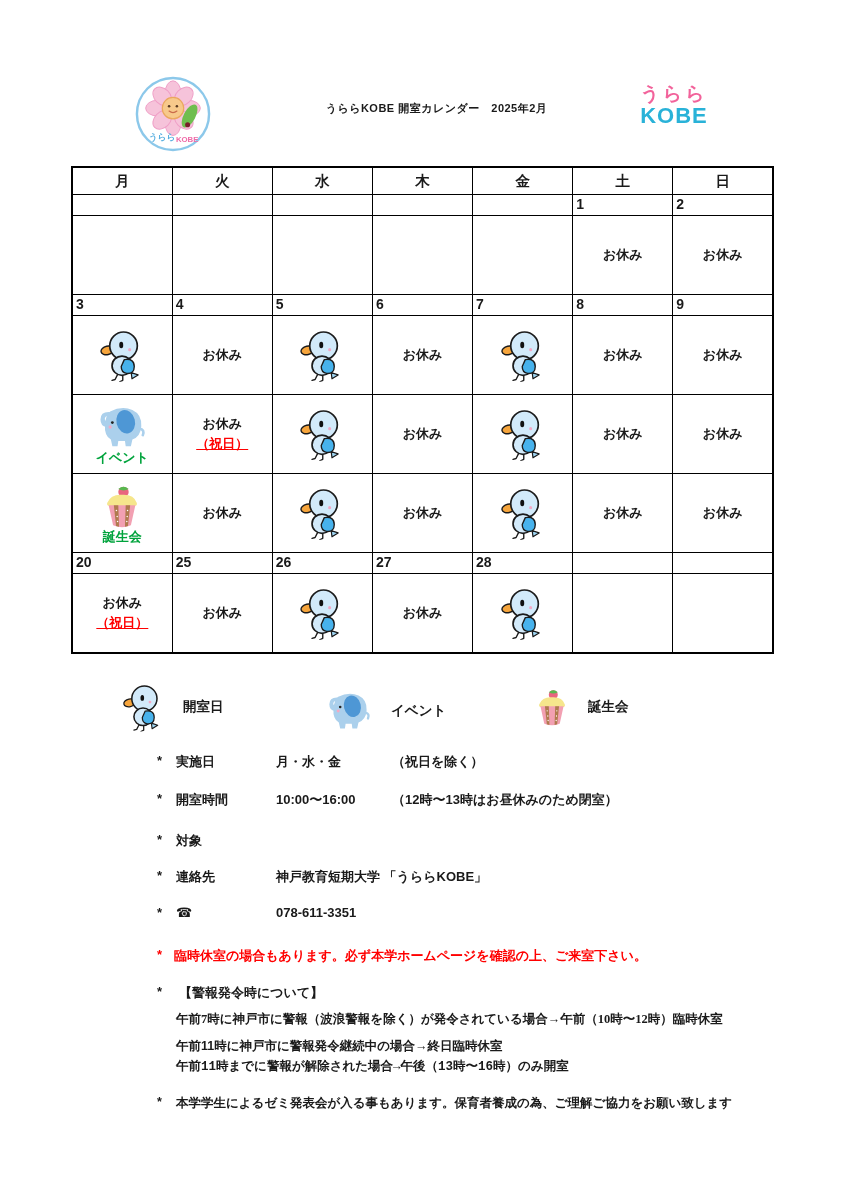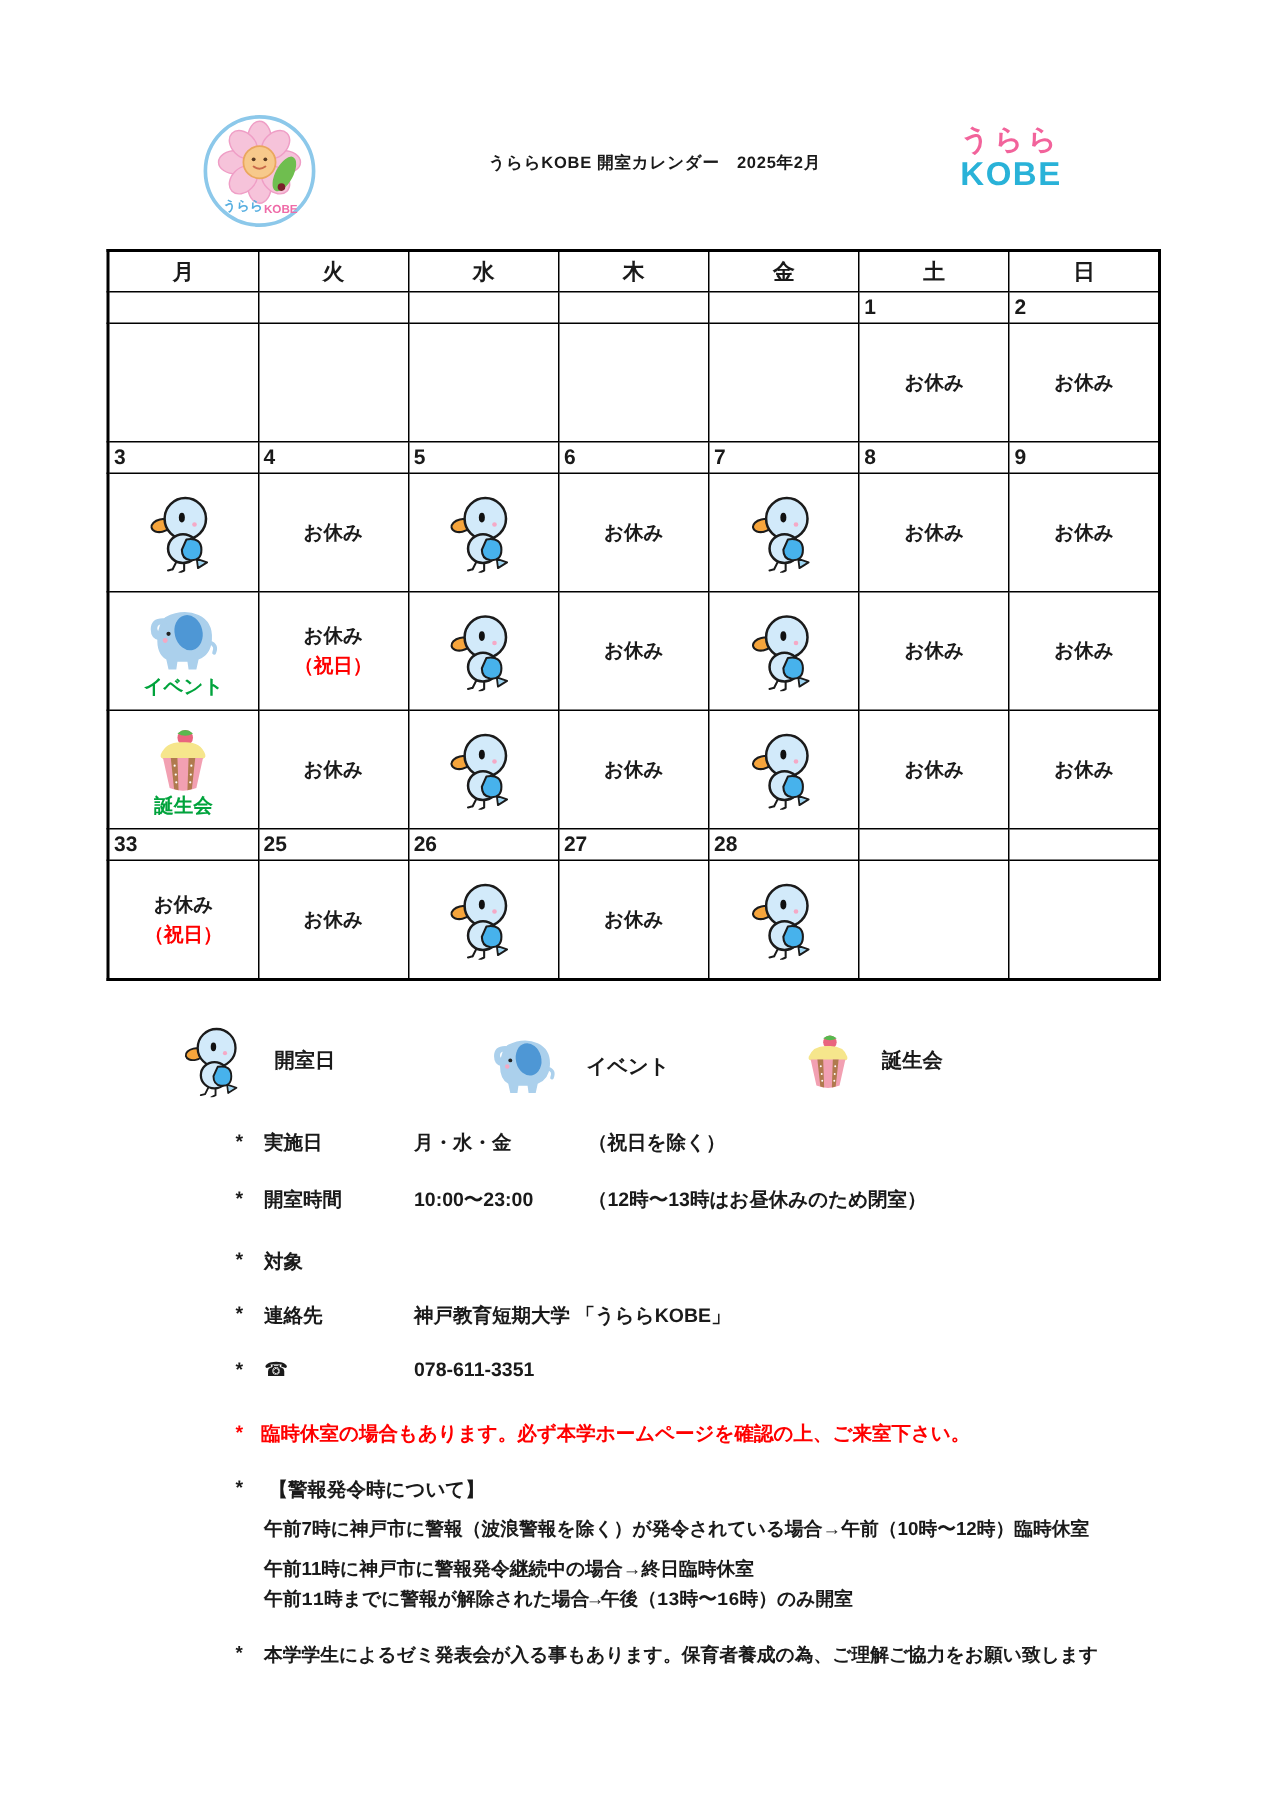--- a/index.html
+++ b/index.html
@@ -19,21 +19,21 @@
   
   table.cal{position:absolute;left:71px;top:166px;width:703px;
     border-collapse:collapse;table-layout:fixed;border:2.5px solid #000;}
   .cal th,.cal td{border:1.6px solid #000;overflow:hidden;}
   .cal th{height:26px;font-size:14.5px;font-weight:bold;text-align:center;padding:0;}
   .cal tr.num-row td{height:19px;font-size:14px;line-height:17px;text-align:left;
     vertical-align:top;padding:1px 0 0 3px;}
   .cal tr.content-row td{height:78px;text-align:center;vertical-align:middle;
     padding:0;font-size:13px;}
   .cell-note{line-height:1.55;}
-  .cell-note .sub{color:#ff0000;}
+  .cell-note .sub{color:#ff0000;text-decoration:underline;}
   .icon-label{color:#00a33c;font-size:13px;line-height:1.05;margin-top:1px;}
   svg.icon{display:block;margin:0 auto;}
   svg.cell-bird{width:46px;height:56px;}
   svg.cell-elephant{width:54px;height:46px;}
   svg.cell-cake{width:42px;height:46px;}
 
   
   .legend-item{position:absolute;display:flex;align-items:center;}
   .legend-label{font-size:13.5px;margin-left:12px;}
   #legend-open{left:122px;top:682px;}
@@ -49,21 +49,21 @@
   .note-row .nlabel{width:100px;}
   .note-row .nvalue{min-width:116px;}
   #note-0{top:753px;} #note-1{top:791px;} #note-2{top:832px;}
   #note-3{top:868px;} #note-4{top:905px;}
   .alert-note{position:absolute;left:157px;top:947px;display:flex;color:#ff0000;
     font-size:13px;white-space:nowrap;}
   .alert-note .bullet{width:17px;}
   .warn-head{position:absolute;left:157px;top:984px;display:flex;font-size:13px;white-space:nowrap;}
   .warn-head .bullet{width:22px;}
   .warn-line{position:absolute;left:176px;font-size:12.5px;white-space:nowrap;}
-  #warn-0{top:1011px;} #warn-1{top:1038px;} #warn-2{top:1058px;font-family:Liberation Mono, monospace;}
+  #warn-0{top:1011px;font-family:Liberation Serif, serif;} #warn-1{top:1038px;} #warn-2{top:1058px;font-family:Liberation Mono, monospace;}
   .final-note{position:absolute;left:157px;top:1095px;display:flex;font-size:12.5px;white-space:nowrap;}
   .final-note .bullet{width:19px;}
 </style>
 </head>
 <body>
 
 <svg width="0" height="0" style="position:absolute" aria-hidden="true">
   <defs>
 
     <symbol id="sym-bird" viewBox="0 0 60 70">
@@ -292,21 +292,21 @@
             <div>お休み</div>
           </div>
         </td>
         <td>
           <div class="cell-note">
             <div>お休み</div>
           </div>
         </td>
       </tr>
       <tr class="num-row">
-        <td>33</td>
+        <td>20</td>
         <td>25</td>
         <td>26</td>
         <td>27</td>
         <td>28</td>
         <td></td>
         <td></td>
       </tr>
       <tr class="content-row">
         <td>
           <div class="cell-note">
@@ -361,21 +361,21 @@
 
 <div class="note-row" id="note-0">
   <span class="bullet">*</span>
   <span class="nlabel">実施日</span>
   <span class="nvalue">月・水・金</span>
   <span class="nextra">（祝日を除く）</span>
 </div>
 <div class="note-row" id="note-1">
   <span class="bullet">*</span>
   <span class="nlabel">開室時間</span>
-  <span class="nvalue">10:00〜23:00</span>
+  <span class="nvalue">10:00〜16:00</span>
   <span class="nextra">（12時〜13時はお昼休みのため閉室）</span>
 </div>
 <div class="note-row" id="note-2">
   <span class="bullet">*</span>
   <span class="nlabel">対象</span>
 </div>
 <div class="note-row" id="note-3">
   <span class="bullet">*</span>
   <span class="nlabel">連絡先</span>
   <span class="nvalue">神戸教育短期大学 「うららKOBE」</span>

